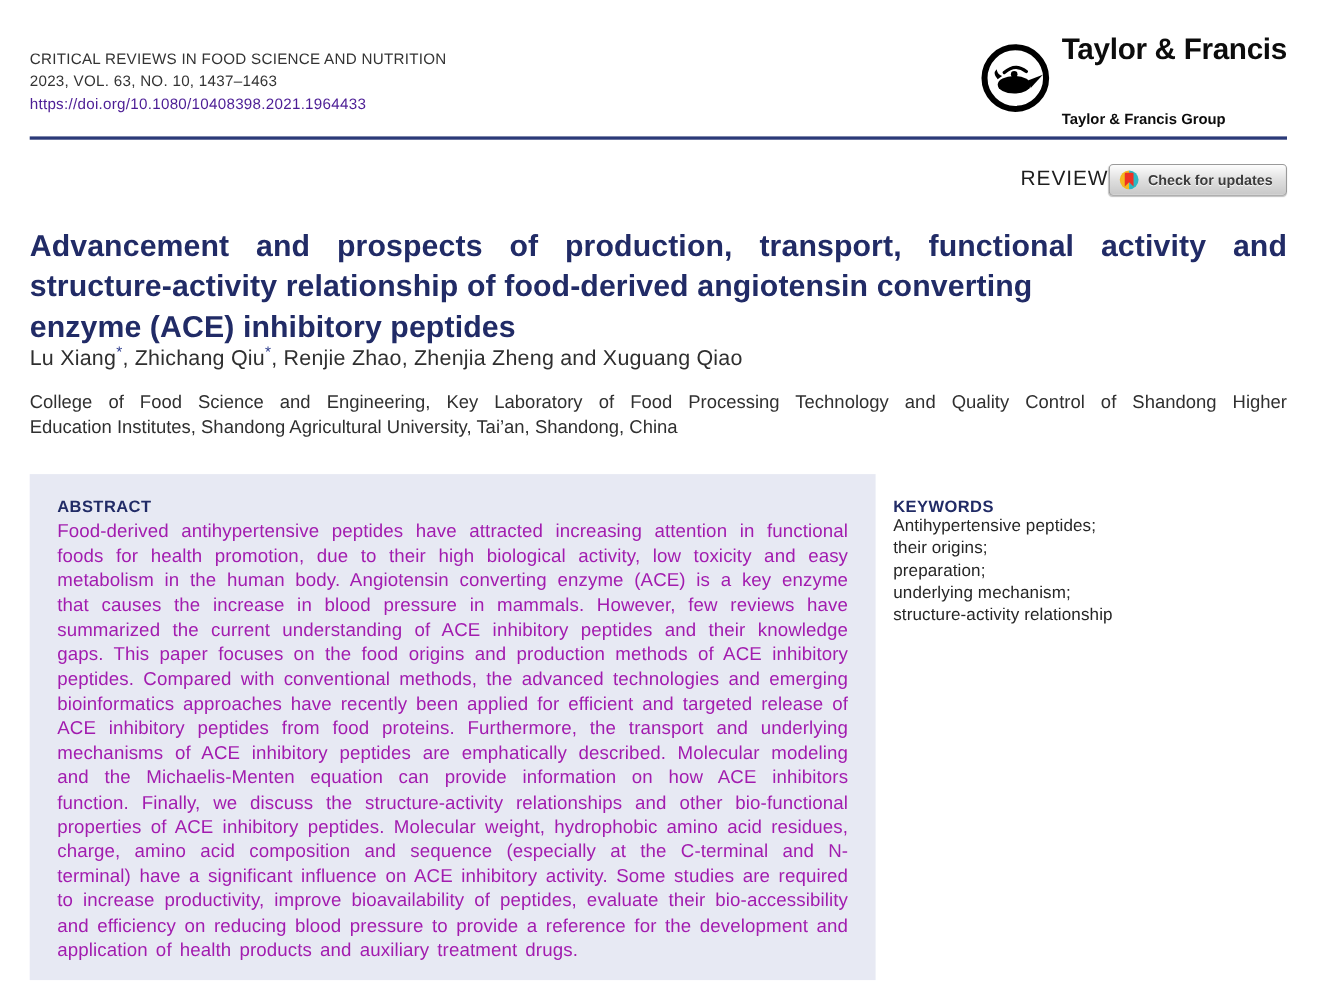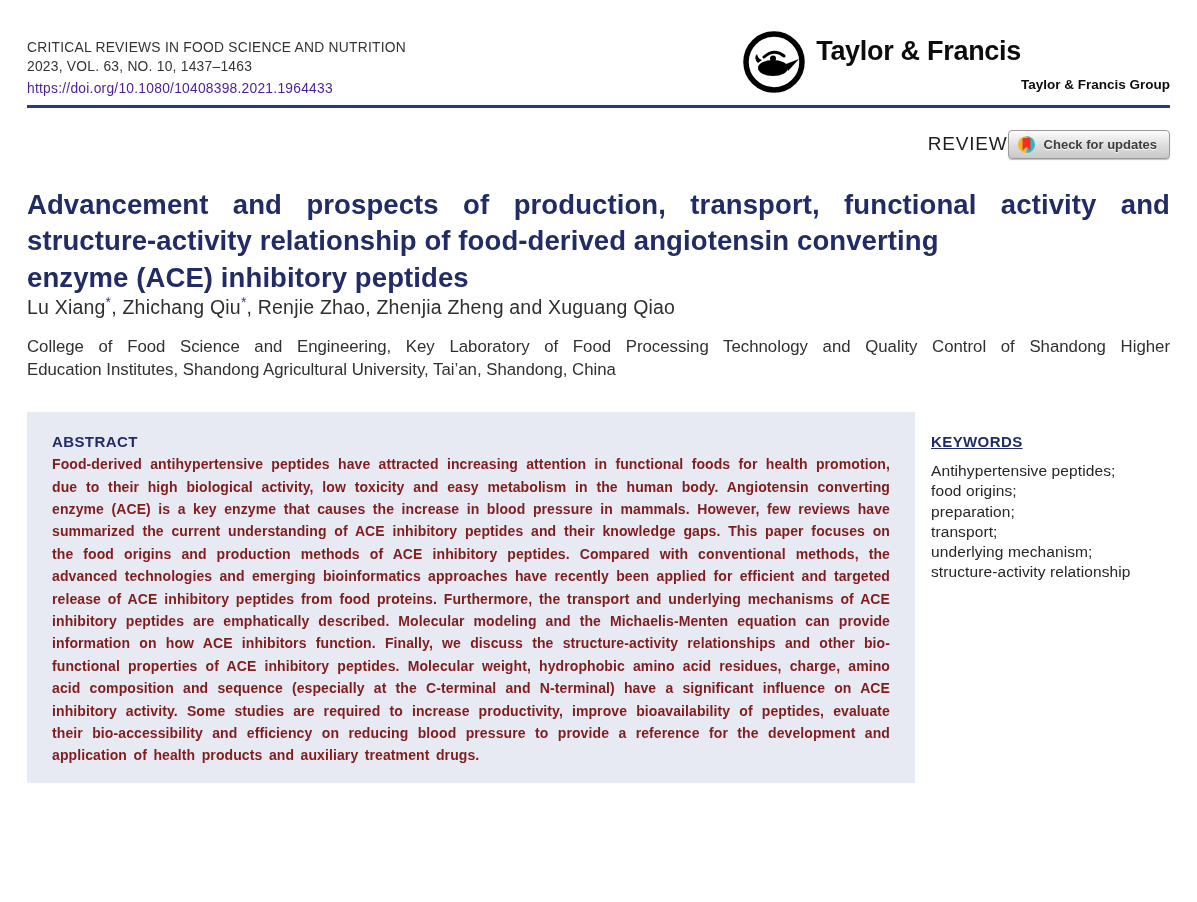--- a/index.html
+++ b/index.html
@@ -13,21 +13,21 @@
     position: relative;
   }
   .page {
     padding: 28px 27px 0 27px;
   }
 
   
   .header-row {
     display: flex;
     justify-content: space-between;
-    align-items: flex-end;
+    align-items: center;
     gap: 42px;
   }
   .journal-info {
     font-size: 13.8px;
     line-height: 19.5px;
     letter-spacing: 0.25px;
     color: #333333;
     padding-top: 4px;
   }
   .journal-doi {
@@ -37,21 +37,21 @@
     display: inline-block;
     margin-top: 2px;
   }
   .publisher {
     display: flex;
     align-items: center;
     gap: 10px;
     padding-top: 2px;
   }
   .publisher-roundel { width: 64px; height: 64px; }
-  .publisher-names { display: flex; flex-direction: row; }
+  .publisher-names { display: flex; flex-direction: column; }
   .publisher-name {
     font-size: 27px;
     font-weight: 700;
     color: #0c0c0c;
     letter-spacing: -0.3px;
     line-height: 30px;
   }
   .publisher-group {
     font-size: 13.5px;
     font-weight: 700;
@@ -129,53 +129,51 @@
   }
   .affiliation-line.fill { text-align: justify; text-align-last: justify; }
 
   
   .abstract-keywords-row {
     display: flex;
     margin-top: 31px;
     gap: 16px;
   }
   .abstract-box {
-    width: 888px;
+    width: 769px;
     box-sizing: border-box;
     background: #e7e9f3;
     padding: 21px 25px 16px 25px;
   }
   .abstract-heading {
     color: #212b66;
     font-size: 15px;
     font-weight: 700;
     letter-spacing: 0.4px;
     margin-bottom: 3px;
   }
   .abstract-text {
     margin: 0;
-    font-size: 14px;
+    font-size: 17px;
     line-height: 22.4px;
-    color: #7f1d1d;
+    color: #a21caf;
     text-align: justify;
     word-spacing: 2.5px;
     letter-spacing: 0.1px;
-    font-weight: bold;
   }
   .keywords-panel {
     flex: 1;
     padding-top: 21px;
   }
   .keywords-heading {
     color: #212b66;
     font-size: 15px;
     font-weight: 700;
     letter-spacing: 0.4px;
-    margin-bottom: 11px;
-    text-decoration: underline;
+    margin-bottom: 0;
   }
   .keyword-item {
     font-size: 15.5px;
     line-height: 20.2px;
     color: #262626;
     letter-spacing: 0.1px;
   }
 </style>
 </head>
 <body>
@@ -240,21 +238,20 @@
 
   <div class="abstract-keywords-row">
     <div class="abstract-box">
       <div class="abstract-heading">ABSTRACT</div>
       <p class="abstract-text">Food-derived antihypertensive peptides have attracted increasing attention in functional foods for health promotion, due to their high biological activity, low toxicity and easy metabolism in the human body. Angiotensin converting enzyme (ACE) is a key enzyme that causes the increase in blood pressure in mammals. However, few reviews have summarized the current understanding of ACE inhibitory peptides and their knowledge gaps. This paper focuses on the food origins and production methods of ACE inhibitory peptides. Compared with conventional methods, the advanced technologies and emerging bioinformatics approaches have recently been applied for efficient and targeted release of ACE inhibitory peptides from food proteins. Furthermore, the transport and underlying mechanisms of ACE inhibitory peptides are emphatically described. Molecular modeling and the Michaelis-Menten equation can provide information on how ACE inhibitors function. Finally, we discuss the structure-activity relationships and other bio-functional properties of ACE inhibitory peptides. Molecular weight, hydrophobic amino acid residues, charge, amino acid composition and sequence (especially at the C-terminal and N-terminal) have a significant influence on ACE inhibitory activity. Some studies are required to increase productivity, improve bioavailability of peptides, evaluate their bio-accessibility and efficiency on reducing blood pressure to provide a reference for the development and application of health products and auxiliary treatment drugs.</p>
     </div>
 
     <div class="keywords-panel">
       <div class="keywords-heading">KEYWORDS</div>
       <div class="keyword-item">Antihypertensive peptides;</div>
-      <div class="keyword-item">food origins;</div>
+      <div class="keyword-item">their origins;</div>
       <div class="keyword-item">preparation;</div>
-      <div class="keyword-item">transport;</div>
       <div class="keyword-item">underlying mechanism;</div>
       <div class="keyword-item">structure-activity relationship</div>
     </div>
   </div>
 
 </div>
 
 </body></html>

